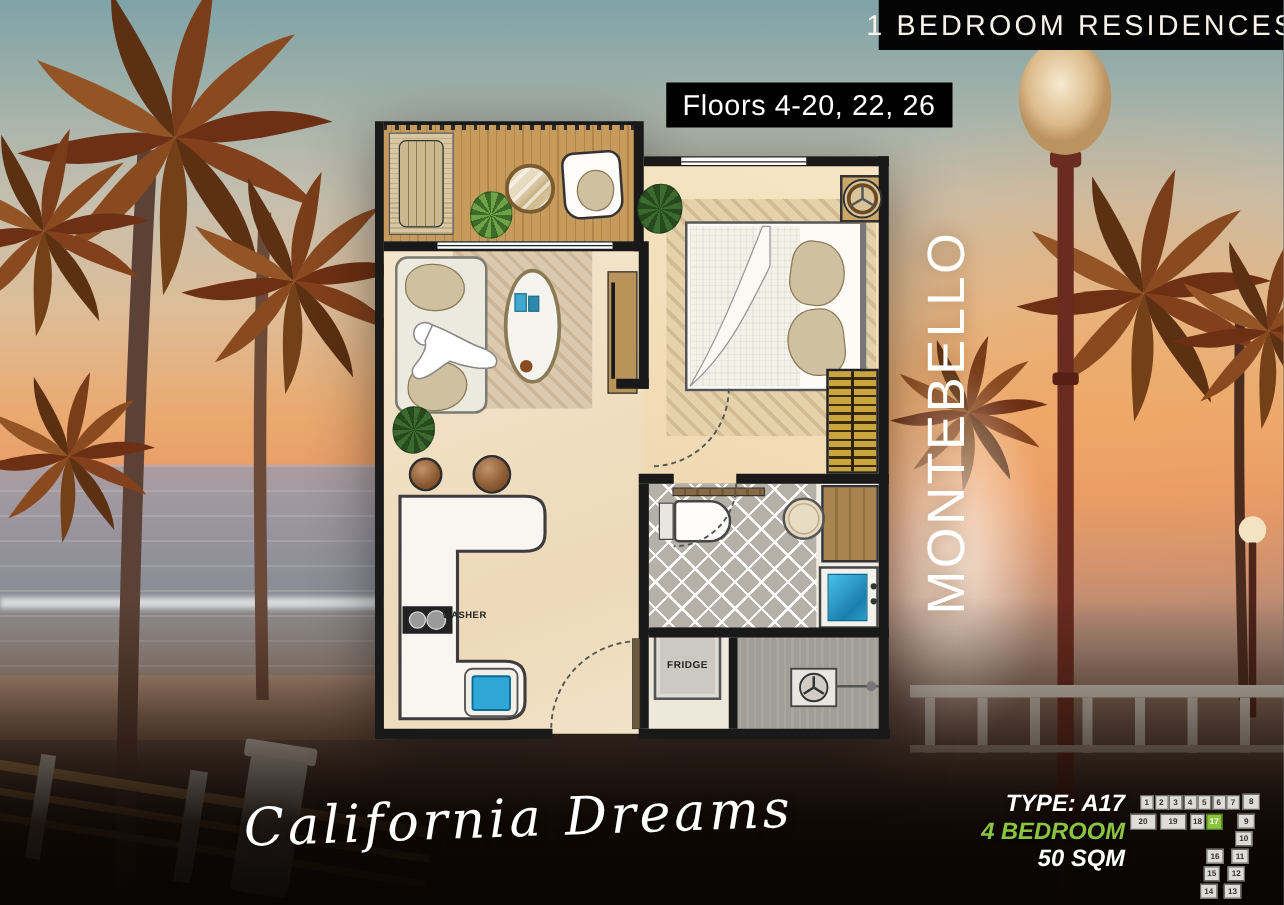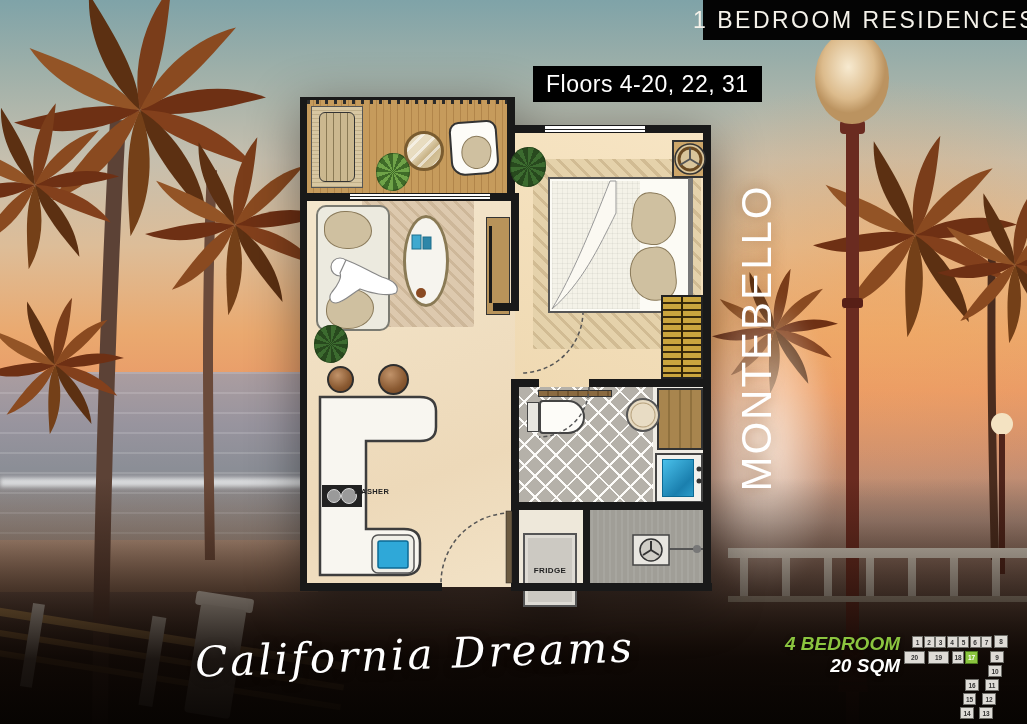--- a/index.html
+++ b/index.html
@@ -251,21 +251,21 @@
     <div class="furn stool" style="left:78px;top:267px;width:31px;height:31px"></div>
 
     <div class="furn woodstrip" style="left:238px;top:293px;width:74px;height:7px"></div>
     <div class="furn toilet-tank" style="left:227px;top:305px;width:12px;height:30px"></div>
     <div class="furn toilet-bowl" style="left:239px;top:303px;width:46px;height:34px"></div>
     <div class="furn vanity" style="left:357px;top:291px;width:46px;height:62px"></div>
     <div class="furn basin" style="left:326px;top:301px;width:34px;height:34px;z-index:12"></div>
     <div class="furn shower" style="left:355px;top:356px;width:48px;height:50px"></div>
     <div class="furn water" style="left:362px;top:362px;width:32px;height:38px;z-index:12"></div>
 
-    <div class="furn fridge" style="left:223px;top:436px;width:54px;height:74px">
+    <div class="furn fridge" style="left:223px;top:405px;width:54px;height:58px">
       <span class="plan-label" style="position:static;font-size:8px">FRIDGE</span>
     </div>
 
     <div class="wall" style="left:0;top:0;width:7px;height:494px"></div>
     <div class="wall" style="left:7px;top:0;width:202px;height:3px"></div>
     <div class="ticks" style="position:absolute;left:7px;top:3px;width:202px;height:4px"></div>
     <div class="wall" style="left:207px;top:0;width:8px;height:104px"></div>
     <div class="wall" style="left:215px;top:28px;width:196px;height:8px"></div>
     <div class="winband" style="left:245px;top:29px;width:100px;height:6px"></div>
     <div class="wall" style="left:403px;top:28px;width:8px;height:466px"></div>
@@ -331,27 +331,28 @@
         <circle cx="397" cy="452" r="4" fill="#777"></circle>
       </g>
     </svg>
 
     <div class="plan-label" style="left:54px;top:390px;font-size:7.5px">WASHER</div>
   </div>
 
   <div class="banner">
     <span>1 BEDROOM RESIDENCES</span>
   </div>
-  <div class="floors-badge">Floors 4-20, 22, 31</div>
+  <div class="floors-badge">Floors 4-20, 22, 26</div>
   <div class="building-name">MONTEBELLO</div>
   <div class="project-script">California Dreams</div>
 
   <div class="unit-info">
+    <div>TYPE: A17</div>
     <div class="green">4 BEDROOM</div>
-    <div>20 SQM</div>
+    <div>50 SQM</div>
   </div>
 
   <div class="locator">
       <div class="loc-cell" style="left: 8px; top: 2px; width: 11px; height: 12px;">1</div>
       <div class="loc-cell" style="left: 19.5px; top: 2px; width: 11px; height: 12px;">2</div>
       <div class="loc-cell" style="left: 31px; top: 2px; width: 11px; height: 12px;">3</div>
       <div class="loc-cell" style="left: 42.5px; top: 2px; width: 11px; height: 12px;">4</div>
       <div class="loc-cell" style="left: 54px; top: 2px; width: 11px; height: 12px;">5</div>
       <div class="loc-cell" style="left: 65.5px; top: 2px; width: 11px; height: 12px;">6</div>
       <div class="loc-cell" style="left: 77px; top: 2px; width: 11px; height: 12px;">7</div>

